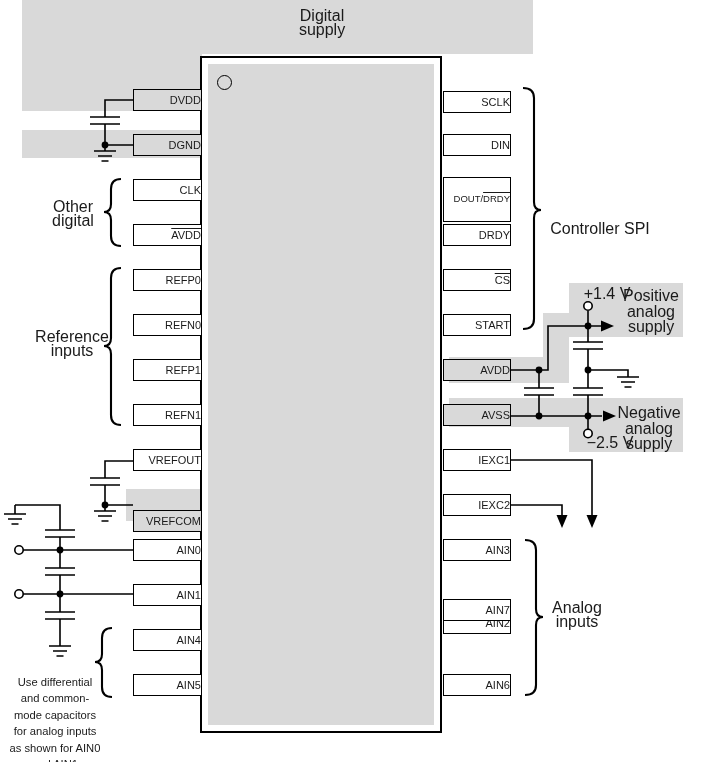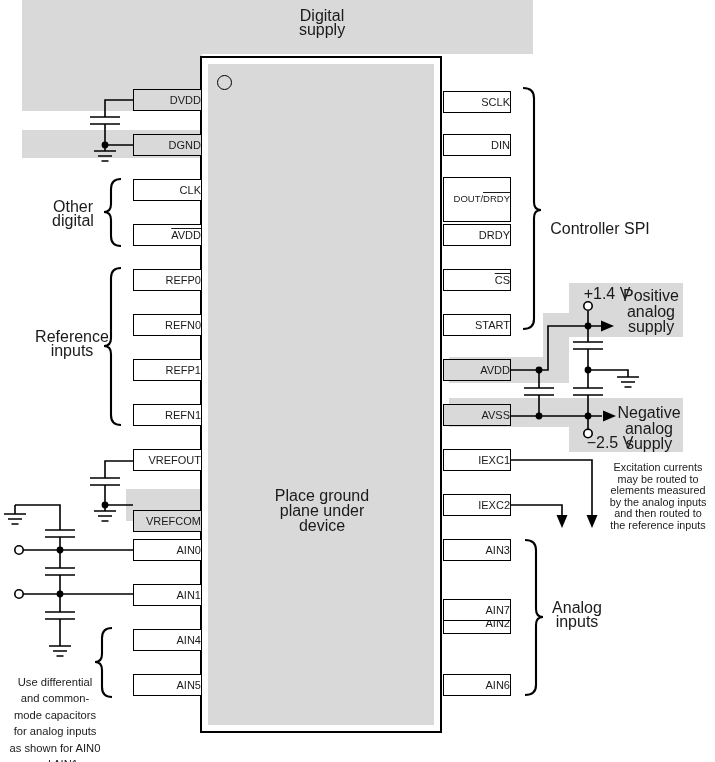--- a/index.html
+++ b/index.html
@@ -181,35 +181,26 @@
 supply</div>
   <div class="lbl" style="left:544px;top:222px;width:112px">Controller SPI</div>
   <div class="lbl" style="left:583px;top:287px;width:48px">+1.4 V</div>
   <div class="lbl loose" style="left:616px;top:288px;width:70px">Positive
 analog
 supply</div>
   <div class="lbl loose" style="left:614px;top:405px;width:70px">Negative
 analog
 supply</div>
   <div class="lbl" style="left:586px;top:436px;width:48px">−2.5 V</div>
-  <div class="lbl tight" style="left:600px;top:462px;width:116px">Excitation currents
-may be routed to
-elements measured
-by the analog inputs
-and then routed to
-the reference inputs</div>
   <div class="lbl" style="left:541px;top:601px;width:72px">Analog
 inputs</div>
   <div class="lbl" style="left:38px;top:200px;width:70px">Other
 digital</div>
   <div class="lbl" style="left:32px;top:330px;width:80px">Reference
 inputs</div>
   <div class="lbl caps" style="left:-2px;top:674px;width:114px">Use differential
 and common-
 mode capacitors
 for analog inputs
 as shown for AIN0
 and AIN1</div>
-  <div class="lbl" style="left:269px;top:488px;width:106px;line-height:15px">Place ground
-plane under
-device</div>
 
 </div>
 
 </body></html>

